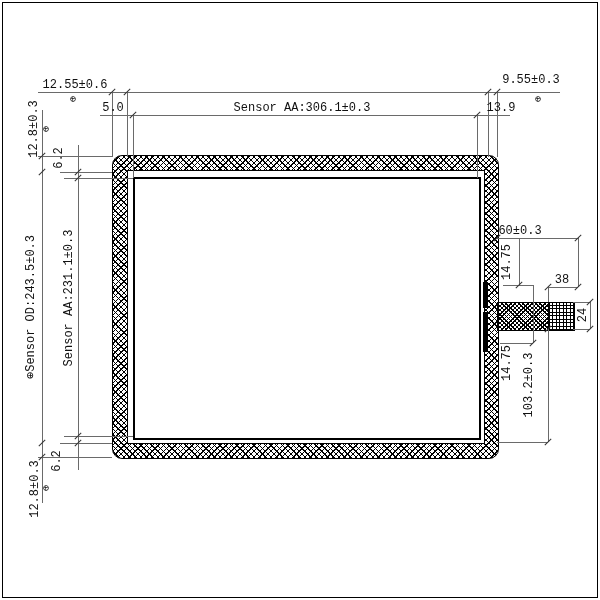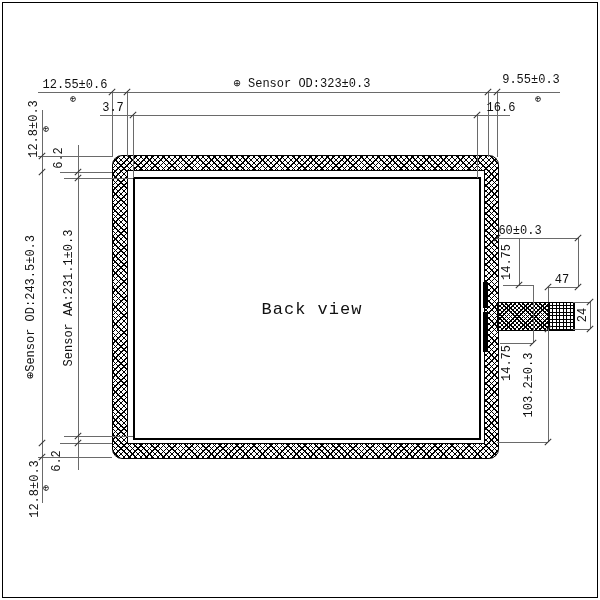--- a/index.html
+++ b/index.html
@@ -26,21 +26,20 @@
 </style>
 </head>
 <body>
 
 <div id="canvas">
   <div class="frame"></div>
 
   <div class="abs hatch" style="left:112px;top:155px;width:385px;height:302px;border:1.5px solid #000;border-radius:10px"></div>
   <div class="abs" style="left:127px;top:170px;width:356px;height:272px;background:#fff;border:1px solid #000"></div>
   <div class="abs" style="left:133px;top:177px;width:344px;height:259px;background:#fff;border:2px solid #000"></div>
-  <div class="lbl big" style="left:312px;top:309px">Back view</div>
 
   <div class="abs" style="left:483px;top:282px;width:5px;height:26px;background:#000"></div>
   <div class="abs" style="left:483px;top:312px;width:5px;height:40px;background:#000"></div>
   <div class="abs hatch2" style="left:497px;top:302px;width:51px;height:27px;border:1px solid #000"></div>
   <div class="abs gridp" style="left:548px;top:302px;width:25px;height:27px;border:1px solid #000"></div>
 
   <div class="hl" style="left:38px;top:92px;width:522px"></div>
   <div class="hl" style="left:100px;top:115px;width:410px"></div>
   <div class="hl" style="left:38px;top:156px;width:74px"></div>
   <div class="hl" style="left:60px;top:172px;width:52px"></div>
@@ -90,26 +89,26 @@
   <div class="tick" style="left:519px;top:285px"></div>
   <div class="tick" style="left:548px;top:287px"></div>
   <div class="tick" style="left:578px;top:287px"></div>
   <div class="tick" style="left:590px;top:302px"></div>
   <div class="tick" style="left:590px;top:329px"></div>
   <div class="tick" style="left:548px;top:329px"></div>
   <div class="tick" style="left:548px;top:442px"></div>
   <div class="tick" style="left:533px;top:343px"></div>
 
   <div class="lbl" style="left:75px;top:85px">12.55±0.6</div>
-  <div class="lbl" style="left:302px;top:84px">⊕ Sensor OD:323±0.3</div>
   <div class="lbl" style="left:531px;top:80px">9.55±0.3</div>
-  <div class="lbl" style="left:113px;top:108px">3.7</div>
-  <div class="lbl" style="left:501px;top:108px">16.6</div>
+  <div class="lbl" style="left:113px;top:108px">5.0</div>
+  <div class="lbl" style="left:302px;top:108px">Sensor AA:306.1±0.3</div>
+  <div class="lbl" style="left:501px;top:108px">13.9</div>
   <div class="lbl" style="left:520px;top:231px">60±0.3</div>
-  <div class="lbl" style="left:562px;top:280px">47</div>
+  <div class="lbl" style="left:562px;top:280px">38</div>
 
   <div class="lbl rot" style="left:34px;top:129px">12.8±0.3</div>
   <div class="lbl rot" style="left:59px;top:158px">6.2</div>
   <div class="lbl rot" style="left:31px;top:307px">⊕Sensor OD:243.5±0.3</div>
   <div class="lbl rot" style="left:69px;top:298px">Sensor AA:231.1±0.3</div>
   <div class="lbl rot" style="left:57px;top:461px">6.2</div>
   <div class="lbl rot" style="left:35px;top:489px">12.8±0.3</div>
   <div class="lbl rot" style="left:507px;top:262px">14.75</div>
   <div class="lbl rot" style="left:507px;top:363px">14.75</div>
   <div class="lbl rot" style="left:583px;top:315px">24</div>

